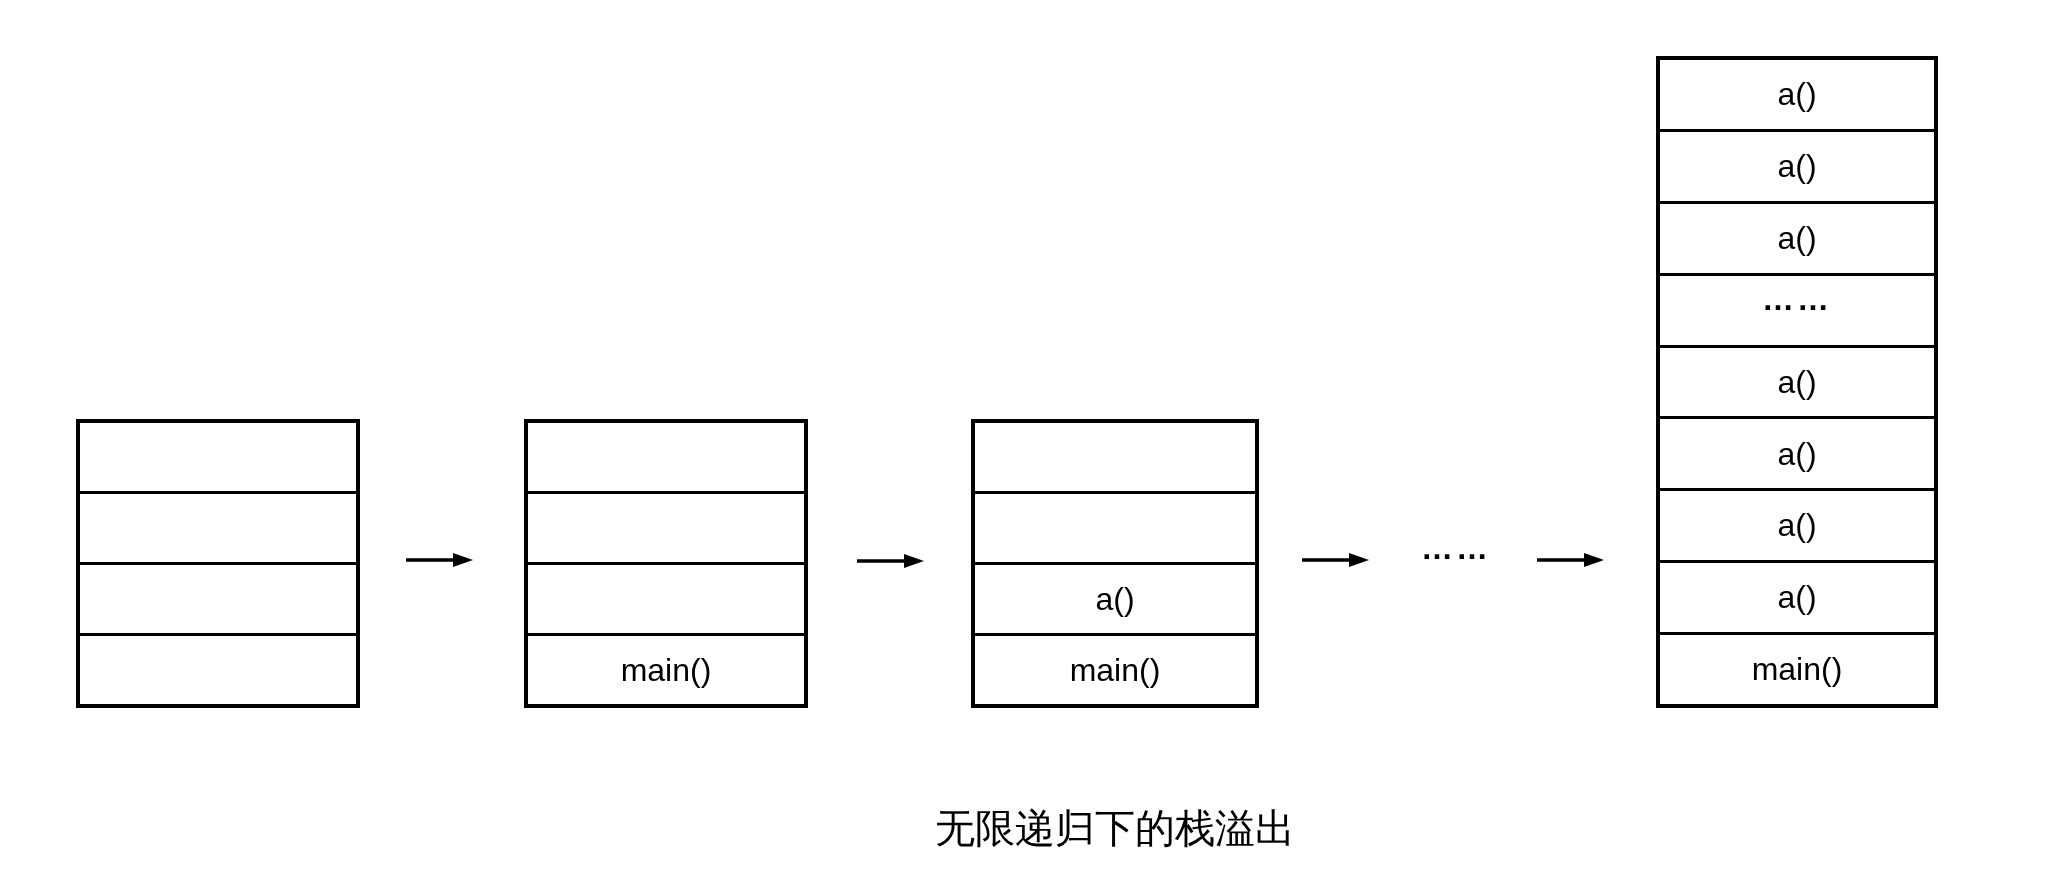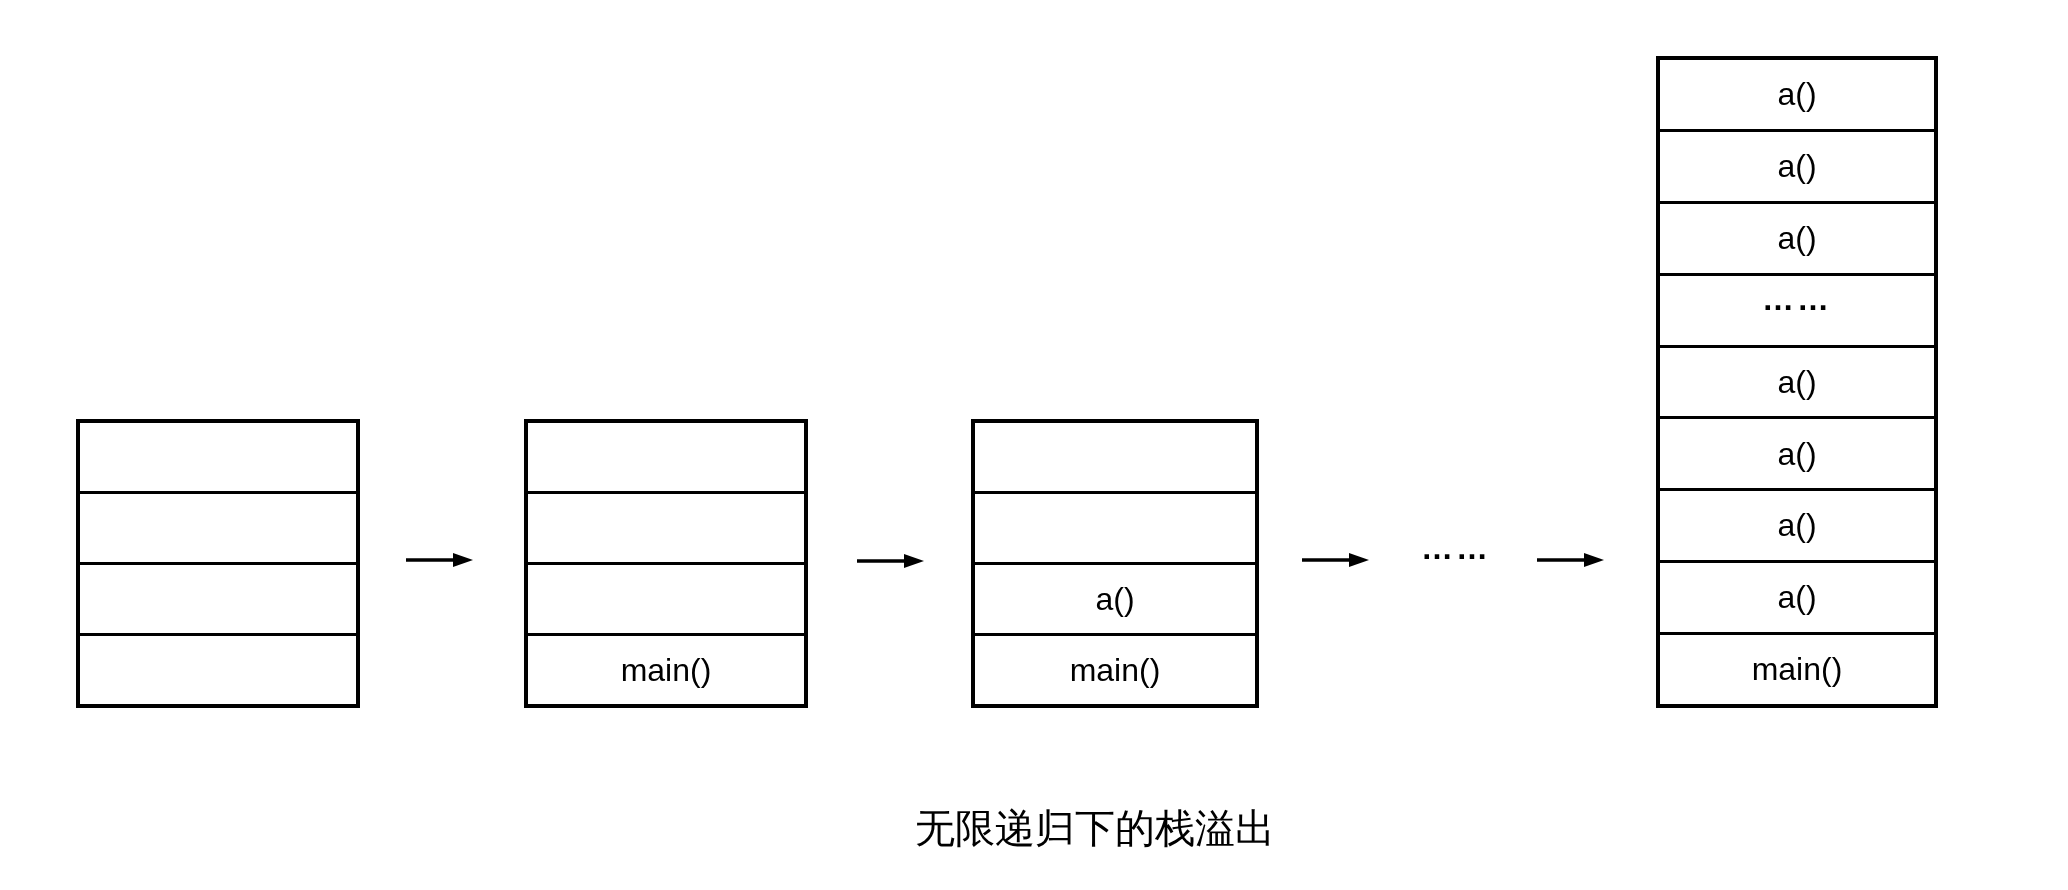--- a/index.html
+++ b/index.html
@@ -48,20 +48,21 @@
   }
   .dots-text {
     display: inline-block;
     font-weight: 700;
     letter-spacing: 3px;
     transform: translateY(-30%);
   }
   .caption {
     position: absolute;
     font-size: 40px;
+    text-align: center;
     white-space: nowrap;
   }
 </style>
 </head>
 <body>
 
 <div class="canvas">
 
   <div class="stack" style="left:76px; top:419px; width:284px; height:289px;">
     <div class="row">

